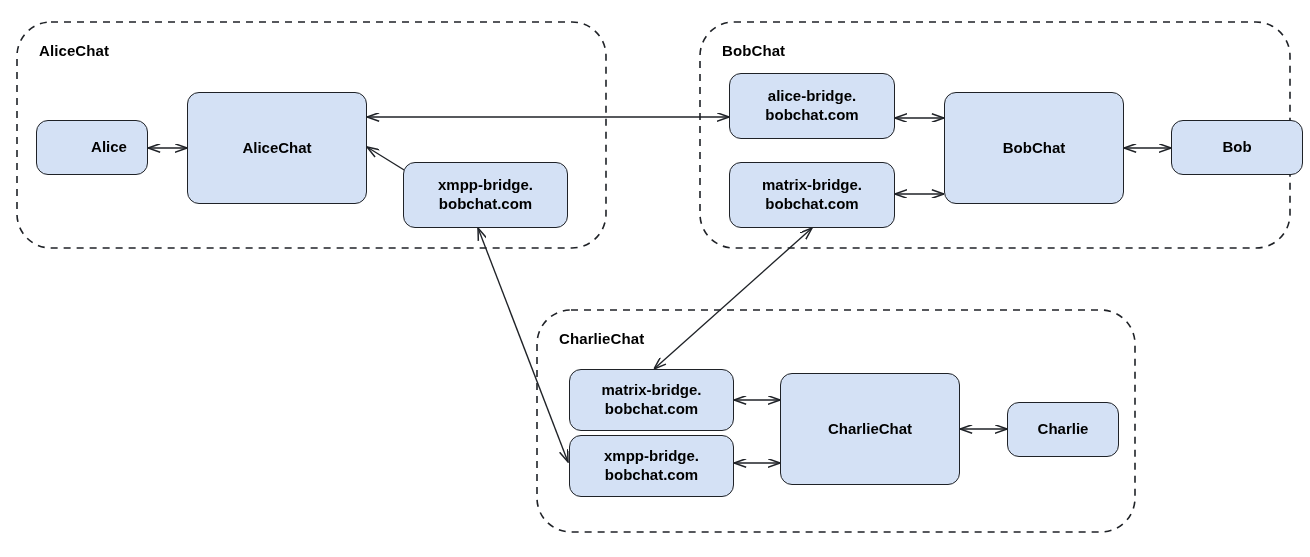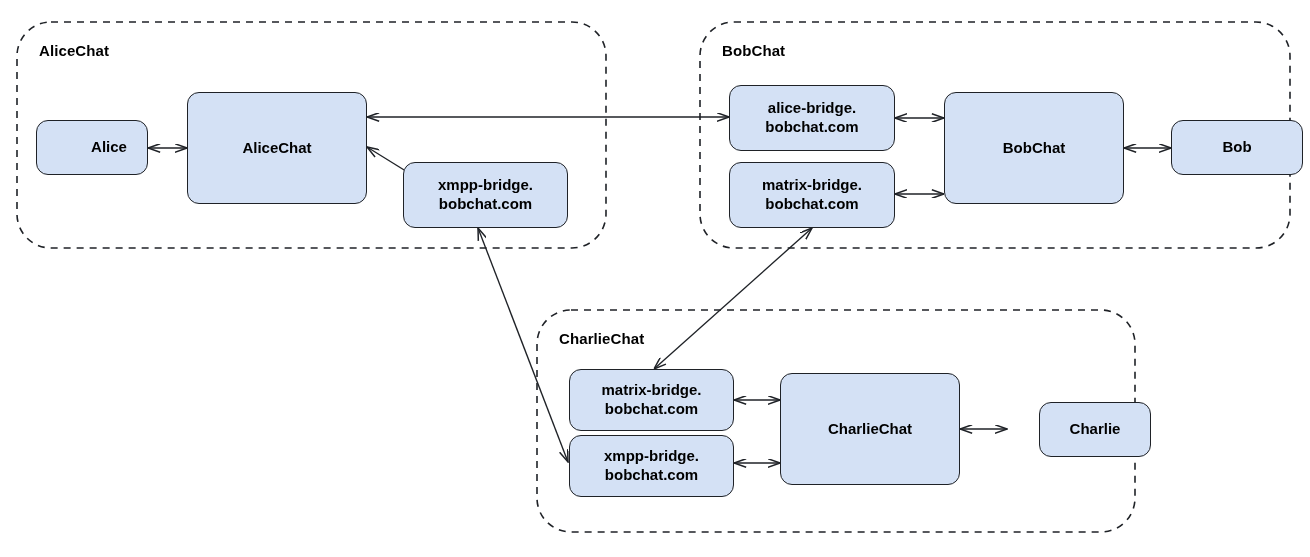--- a/index.html
+++ b/index.html
@@ -96,39 +96,39 @@
   <div id="nodes">
       <div class="node" style="left: 36px; top: 120px; width: 112px; height: 55px; padding-left: 40px;">
         <div><span>Alice</span></div>
       </div>
       <div class="node" style="left: 187px; top: 92px; width: 180px; height: 112px;">
         <div><span>AliceChat</span></div>
       </div>
       <div class="node" style="left: 403px; top: 162px; width: 165px; height: 66px;">
         <div><span>xmpp-bridge.</span><span class="line2">bobchat.com</span></div>
       </div>
-      <div class="node" style="left: 729px; top: 85px; width: 166px; height: 66px;">
+      <div class="node" style="left: 729px; top: 73px; width: 166px; height: 66px;">
         <div><span>alice-bridge.</span><span class="line2">bobchat.com</span></div>
       </div>
       <div class="node" style="left: 729px; top: 162px; width: 166px; height: 66px;">
         <div><span>matrix-bridge.</span><span class="line2">bobchat.com</span></div>
       </div>
       <div class="node" style="left: 944px; top: 92px; width: 180px; height: 112px;">
         <div><span>BobChat</span></div>
       </div>
       <div class="node" style="left: 1171px; top: 120px; width: 132px; height: 55px;">
         <div><span>Bob</span></div>
       </div>
       <div class="node" style="left: 569px; top: 369px; width: 165px; height: 62px;">
         <div><span>matrix-bridge.</span><span class="line2">bobchat.com</span></div>
       </div>
       <div class="node" style="left: 569px; top: 435px; width: 165px; height: 62px;">
         <div><span>xmpp-bridge.</span><span class="line2">bobchat.com</span></div>
       </div>
       <div class="node" style="left: 780px; top: 373px; width: 180px; height: 112px;">
         <div><span>CharlieChat</span></div>
       </div>
-      <div class="node" style="left: 1007px; top: 402px; width: 112px; height: 55px; margin-left: 32px;">
+      <div class="node" style="left: 1007px; top: 402px; width: 112px; height: 55px;">
         <div><span>Charlie</span></div>
       </div>
     </div>
 
 </div>
 
 </body></html>

